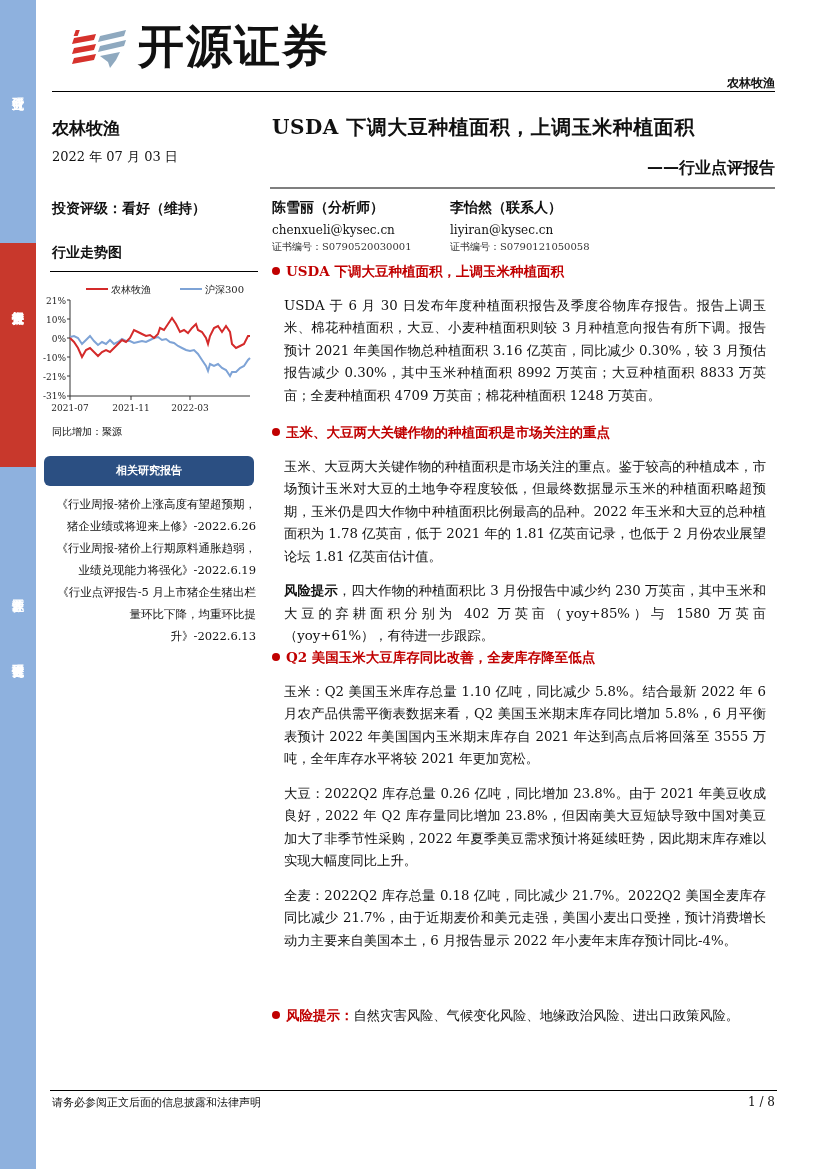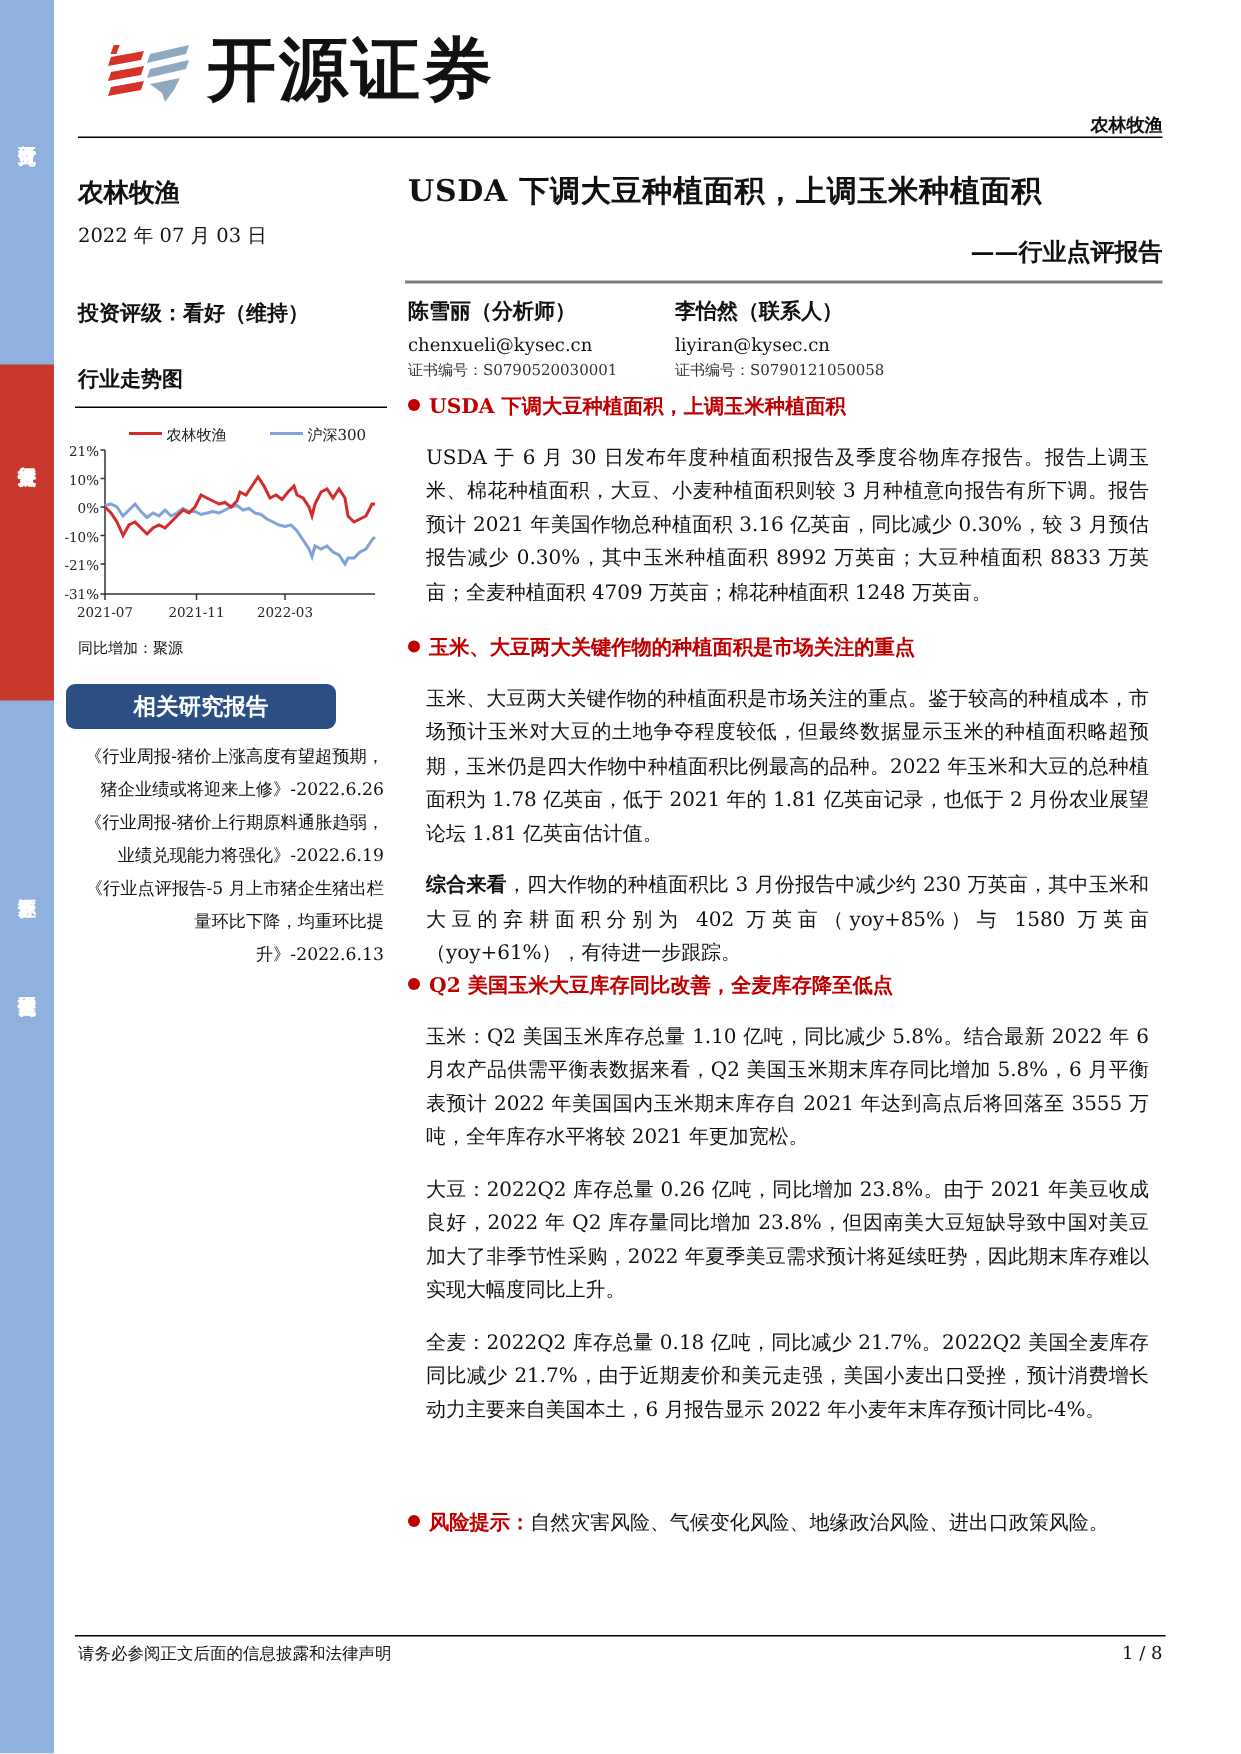--- a/index.html
+++ b/index.html
@@ -19,22 +19,22 @@
   .title { position:absolute; left:272px; top:114px; font-size:20px; font-weight:bold; letter-spacing:0.5px; }
   .subtitle { position:absolute; right:52px; top:158px; font-size:16px; font-weight:bold; }
   .rating { position:absolute; left:52px; top:200px; font-size:14px; font-weight:bold; }
   .trend-title { position:absolute; left:52px; top:244px; font-size:14px; font-weight:bold; }
   .analyst { position:absolute; top:199px; font-size:13px; }
   .analyst .name { font-weight:bold; font-size:14px; }
   .analyst .email { margin-top:6px; font-size:12px; }
   .analyst .cert { margin-top:3px; font-size:10px; color:#333; }
   .chart { position:absolute; left:40px; top:278px; width:218px; height:150px; }
   .source { position:absolute; left:52px; top:425px; font-size:10px; }
-  .related-box { position:absolute; left:44px; top:456px; width:180px; height:30px; background:#2b4f82;
-                 border-radius:6px; color:#fff; font-weight:bold; font-size:15px; text-align:center; line-height:30px;
+  .related-box { position:absolute; left:44px; top:456px; width:210px; height:30px; background:#2b4f82;
+                 border-radius:6px; color:#fff; font-weight:bold; font-size:11px; text-align:center; line-height:30px;
                  font-family:"DejaVu Sans", sans-serif; }
   .related-list { position:absolute; left:52px; top:493px; width:204px; font-size:11.5px; line-height:22px;text-align:right; }
   .main { position:absolute; left:272px; width:506px; font-size:13.3px; line-height:22.5px; text-align:justify; }
   .sec-head { color:#c00000; font-weight:bold; font-size:13.5px; }
   .bullet { display:inline-block; width:8px; height:8px; border-radius:50%; background:#c00000; margin-right:6px; vertical-align:1px; }
   .main p { margin:12px; }
   .footer-text { position:absolute; left:52px; top:1095px; font-size:11px; }
   .footer-page { position:absolute; right:52px; top:1095px; font-size:12px; }
 </style>
 </head>
@@ -145,21 +145,21 @@
 </div>
 
 <div class="main" style="top:260px;">
   <div class="sec-head"><span class="bullet"></span><span>USDA 下调大豆种植面积，上调玉米种植面积</span></div>
   <p>USDA 于 6 月 30 日发布年度种植面积报告及季度谷物库存报告。报告上调玉米、棉花种植面积，大豆、小麦种植面积则较 3 月种植意向报告有所下调。报告预计 2021 年美国作物总种植面积 3.16 亿英亩，同比减少 0.30%，较 3 月预估报告减少 0.30%，其中玉米种植面积 8992 万英亩；大豆种植面积 8833 万英亩；全麦种植面积 4709 万英亩；棉花种植面积 1248 万英亩。</p>
 </div>
 
 <div class="main" style="top:421px;">
   <div class="sec-head"><span class="bullet"></span><span>玉米、大豆两大关键作物的种植面积是市场关注的重点</span></div>
   <p>玉米、大豆两大关键作物的种植面积是市场关注的重点。鉴于较高的种植成本，市场预计玉米对大豆的土地争夺程度较低，但最终数据显示玉米的种植面积略超预期，玉米仍是四大作物中种植面积比例最高的品种。2022 年玉米和大豆的总种植面积为 1.78 亿英亩，低于 2021 年的 1.81 亿英亩记录，也低于 2 月份农业展望论坛 1.81 亿英亩估计值。</p>
-  <p><b>综合来看</b><span>，四大作物的种植面积比 3 月份报告中减少约 230 万英亩，其中玉米和大豆的弃耕面积分别为 402 万英亩（yoy+85%）与 1580 万英亩（yoy+61%），有待进一步跟踪。</span></p>
+  <p><b>风险提示</b><span>，四大作物的种植面积比 3 月份报告中减少约 230 万英亩，其中玉米和大豆的弃耕面积分别为 402 万英亩（yoy+85%）与 1580 万英亩（yoy+61%），有待进一步跟踪。</span></p>
 </div>
 
 <div class="main" style="top:646px;">
   <div class="sec-head"><span class="bullet"></span><span>Q2 美国玉米大豆库存同比改善，全麦库存降至低点</span></div>
   <p>玉米：Q2 美国玉米库存总量 1.10 亿吨，同比减少 5.8%。结合最新 2022 年 6 月农产品供需平衡表数据来看，Q2 美国玉米期末库存同比增加 5.8%，6 月平衡表预计 2022 年美国国内玉米期末库存自 2021 年达到高点后将回落至 3555 万吨，全年库存水平将较 2021 年更加宽松。</p>
   <p>大豆：2022Q2 库存总量 0.26 亿吨，同比增加 23.8%。由于 2021 年美豆收成良好，2022 年 Q2 库存量同比增加 23.8%，但因南美大豆短缺导致中国对美豆加大了非季节性采购，2022 年夏季美豆需求预计将延续旺势，因此期末库存难以实现大幅度同比上升。</p>
   <p>全麦：2022Q2 库存总量 0.18 亿吨，同比减少 21.7%。2022Q2 美国全麦库存同比减少 21.7%，由于近期麦价和美元走强，美国小麦出口受挫，预计消费增长动力主要来自美国本土，6 月报告显示 2022 年小麦年末库存预计同比-4%。</p>
 </div>
 
 <div class="main" style="top:1004px;">

